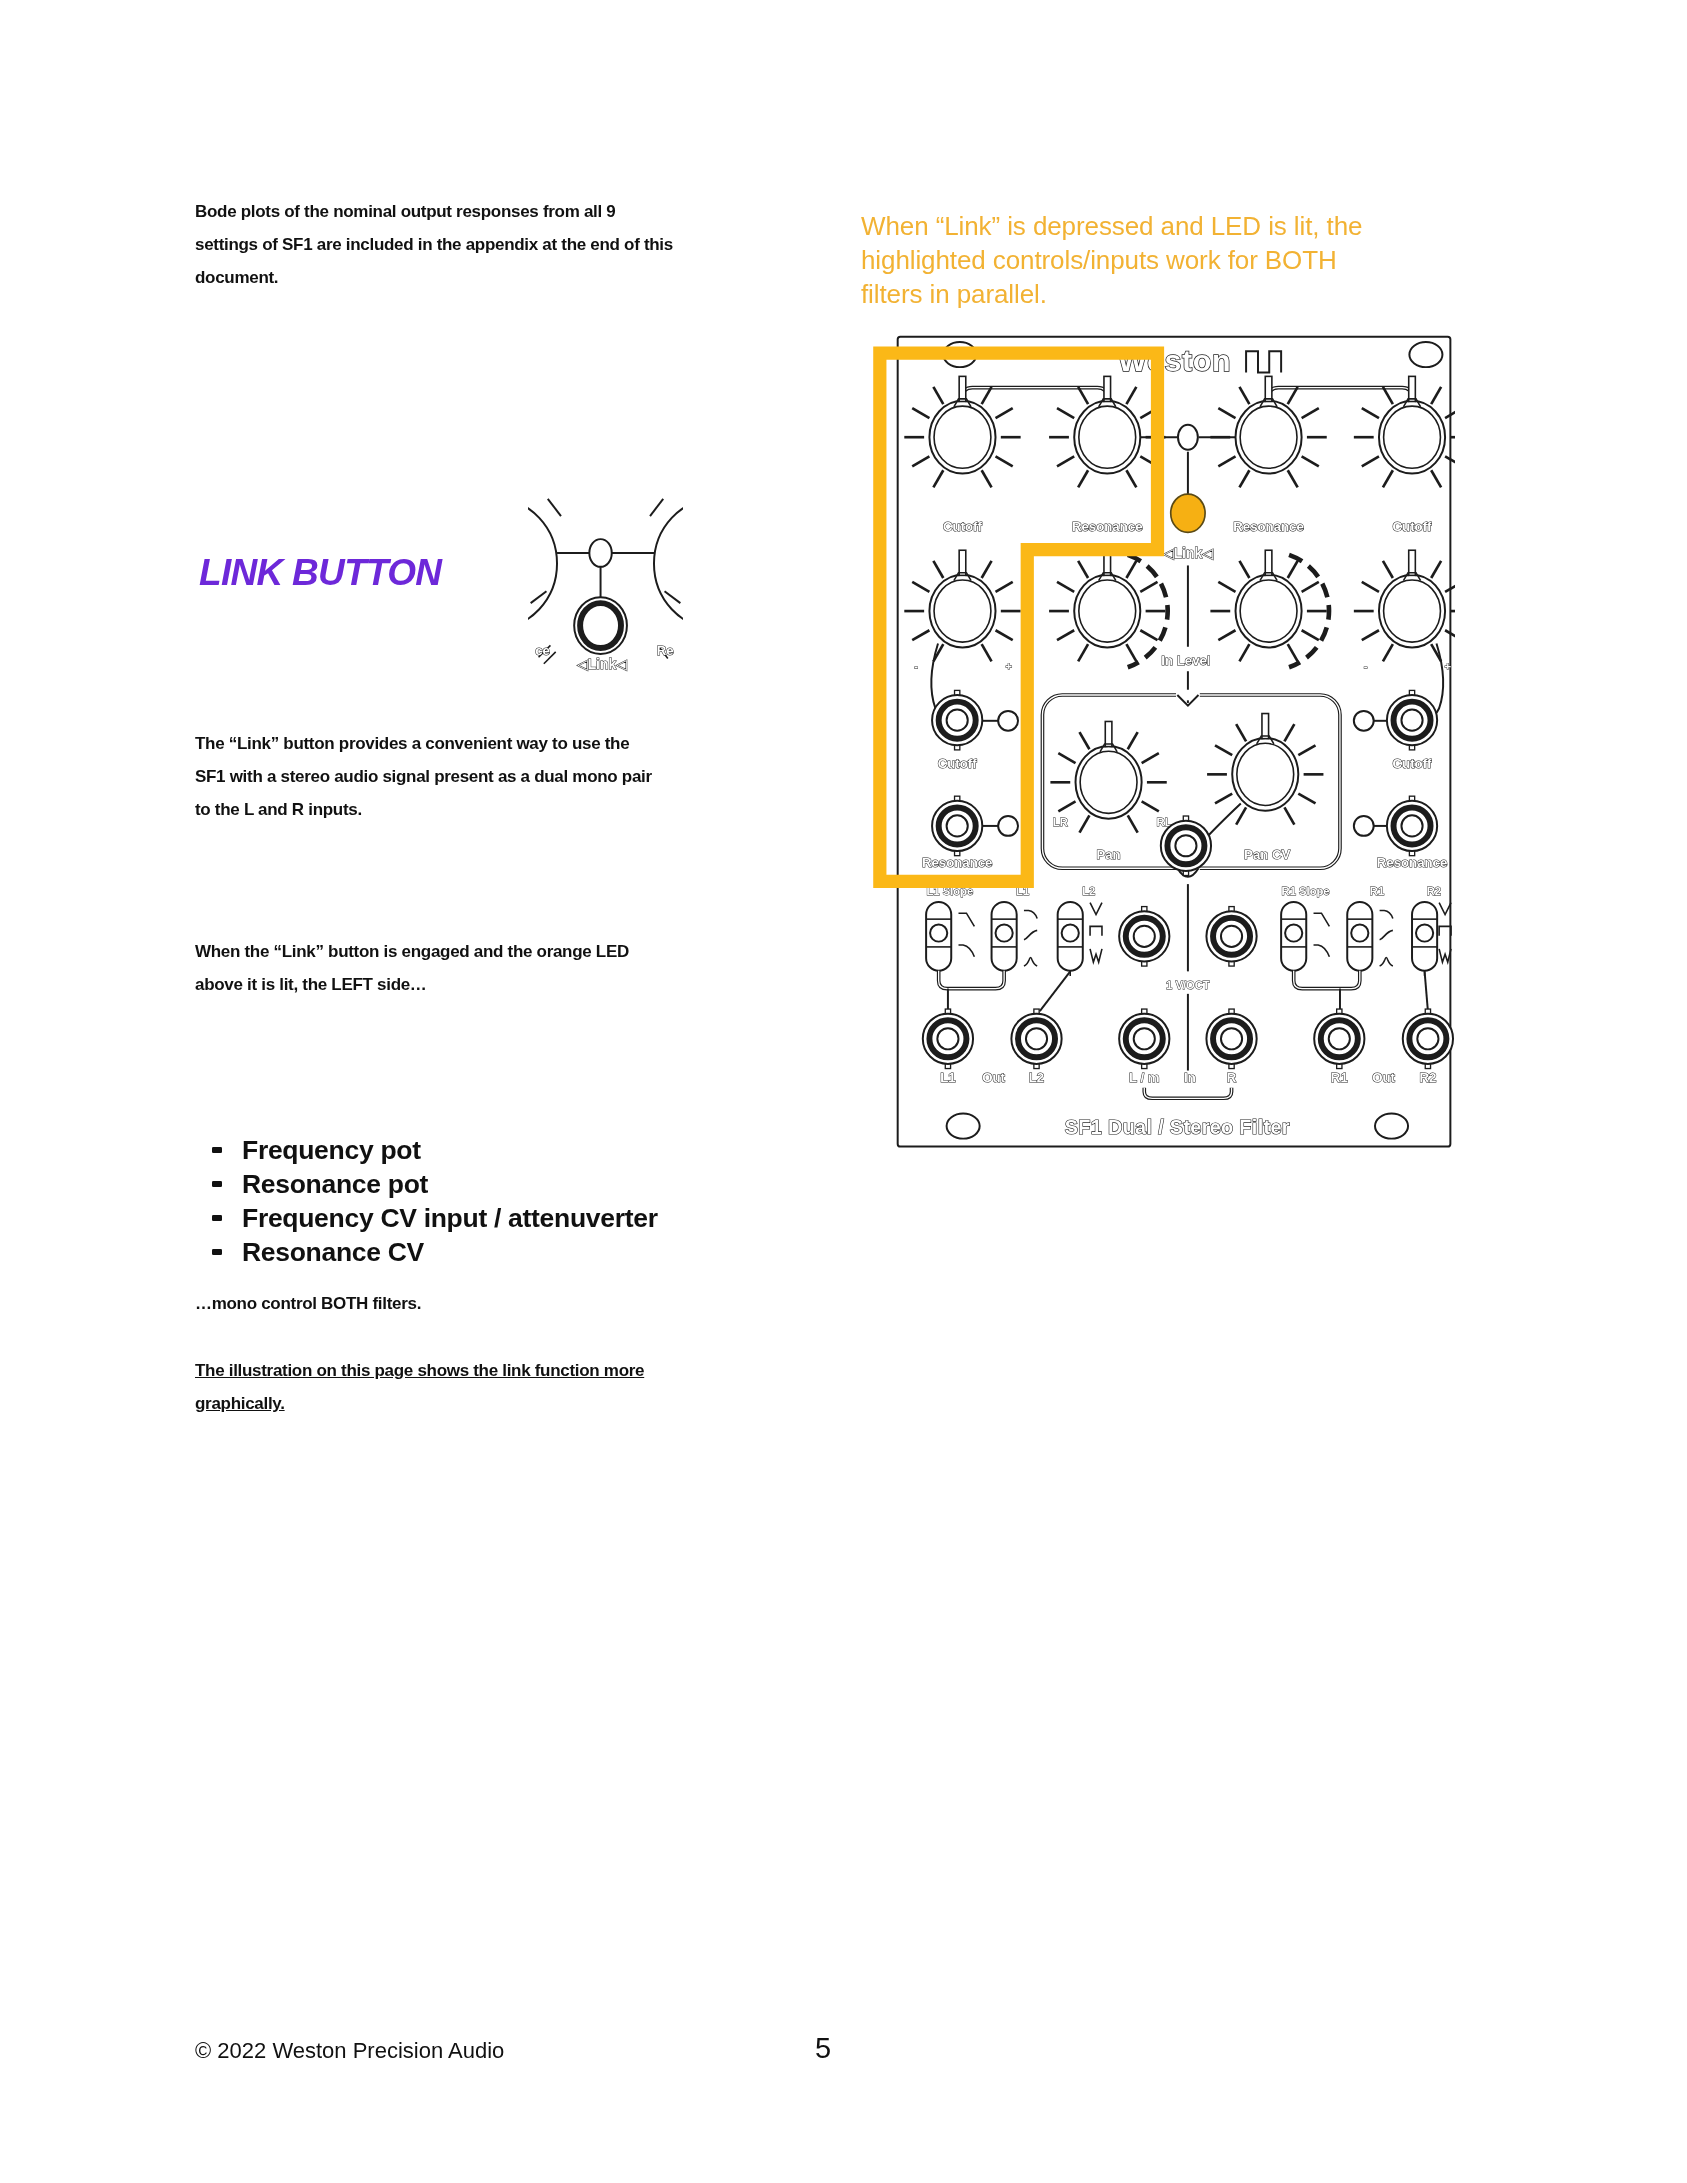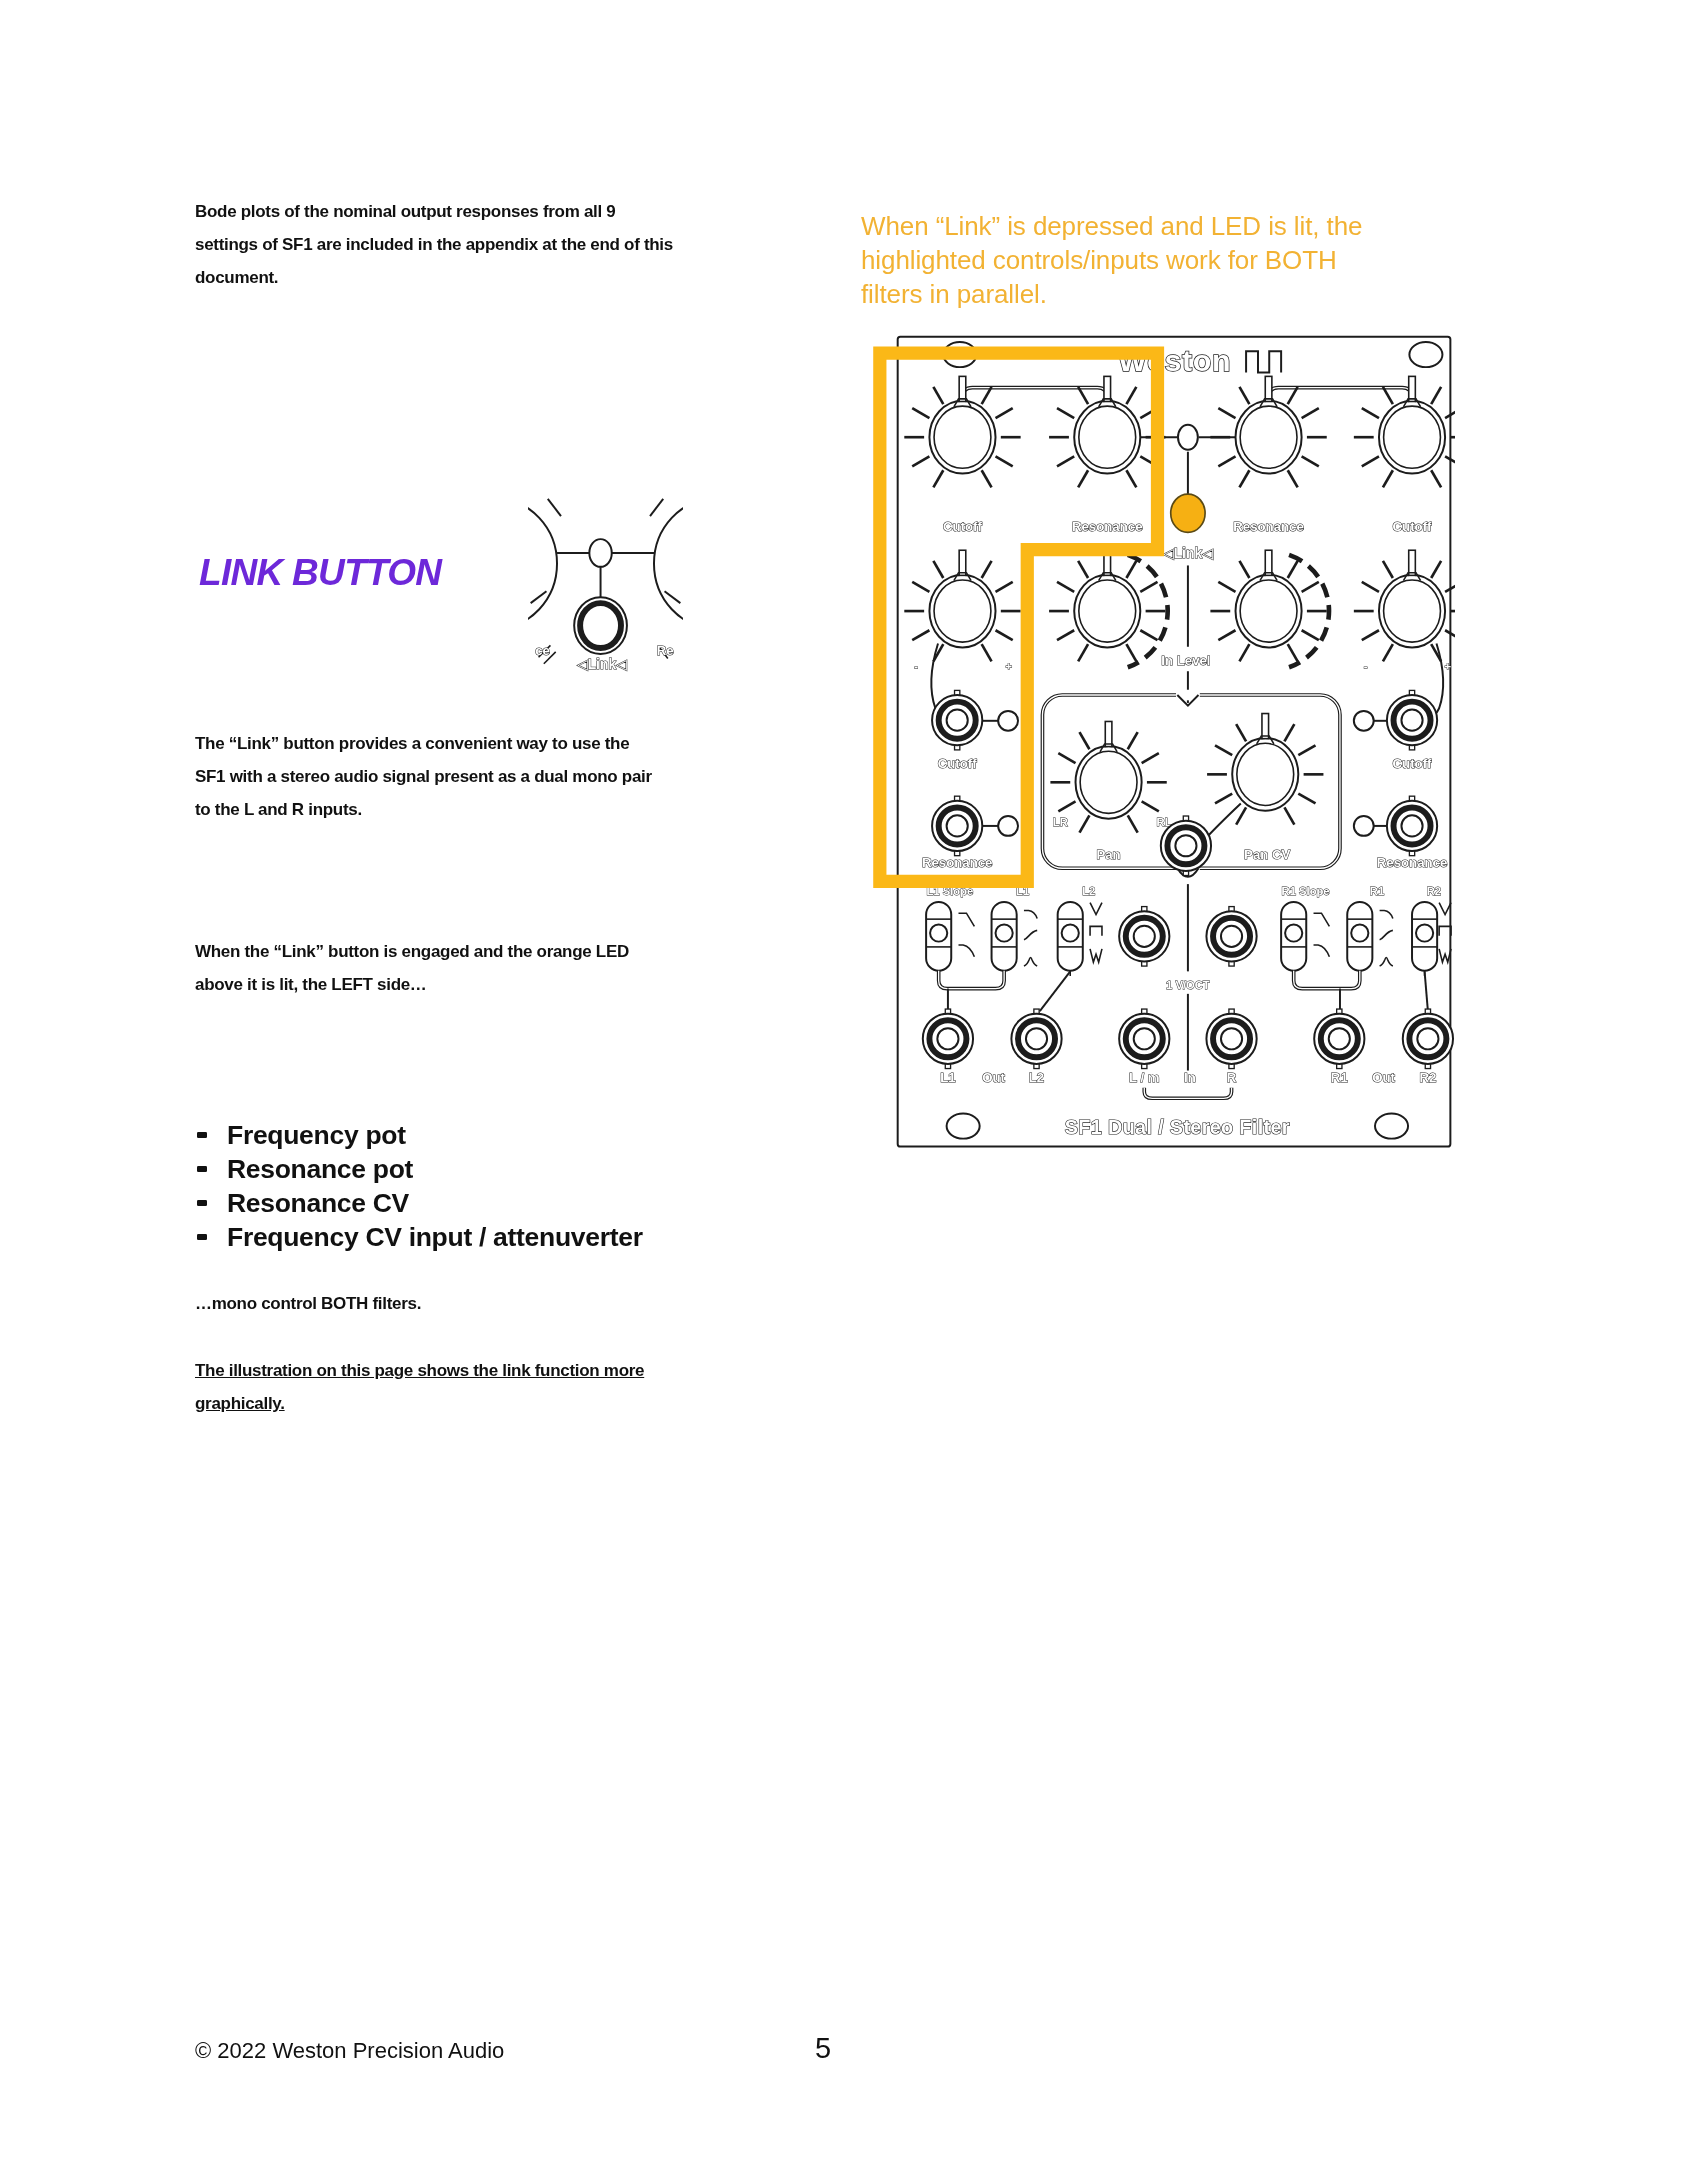--- a/index.html
+++ b/index.html
@@ -2,21 +2,21 @@
 <html style="font-size:10.6px"><head>
 <meta charset="utf-8">
 <style>
   html,body{margin:0;padding:0;background:#fff;}
   .page{position:relative;width:1687px;height:2183px;background:#fff;overflow:hidden;
         font-family:"Liberation Sans","DejaVu Sans",sans-serif;color:#0d0d0d;}
   
   .body-para{position:absolute;font-size:17px;line-height:33px;letter-spacing:-0.3px;
              font-weight:bold;color:#111;margin:0;}
   .heading{position:absolute;font-size:37px;font-weight:bold;letter-spacing:-0.7px;color:#6d28d9;margin:4px;font-style:italic;}
-  .bullets{position:absolute;list-style:none;margin:0;padding:0;}
+  .bullets{position:absolute;list-style:none;margin:15px;padding:0;}
   .bullets li{height:34px;display:flex;align-items:center;}
   .sq{display:inline-block;width:10px;height:6.6px;background:#111;border-radius:1.3px;
       margin-right:20px;flex:0 0 auto;}
   .bullet-text{font-size:26.5px;font-weight:bold;letter-spacing:-0.3px;color:#111;}
   .callout{position:absolute;font-size:26px;line-height:34px;letter-spacing:-0.1px;
            color:#F2B233;margin:8px;}
   .footer-copy{position:absolute;font-size:22px;color:#111;}
   .footer-page{position:absolute;font-size:29px;color:#111;}
   
   .panel-svg,.inset-svg{position:absolute;}
@@ -80,25 +80,25 @@
     <li>
         <span class="sq"></span>
         <span class="bullet-text">Frequency pot</span>
       </li>
     <li>
         <span class="sq"></span>
         <span class="bullet-text">Resonance pot</span>
       </li>
     <li>
         <span class="sq"></span>
-        <span class="bullet-text">Resonance CV</span>
+        <span class="bullet-text">Frequency CV input / attenuverter</span>
       </li>
     <li>
         <span class="sq"></span>
-        <span class="bullet-text">Frequency CV input / attenuverter</span>
+        <span class="bullet-text">Resonance CV</span>
       </li>
   </ul>
 
   <p class="body-para" style="left:195px;top:1287px;width:463px;">…mono control BOTH filters.</p>
 
   <p class="body-para" style="left:195px;top:1354px;width:463px;text-decoration:underline;">The illustration on this page shows the link function more graphically.</p>
 
   <p class="callout" style="left:853px;top:201px;width:516px;">When “Link” is depressed and LED is lit, the highlighted controls/inputs work for BOTH filters in parallel.</p>
 
   <svg class="panel-svg" style="left:860px;top:318px;" width="595" height="840" viewBox="0 0 900 1270">

